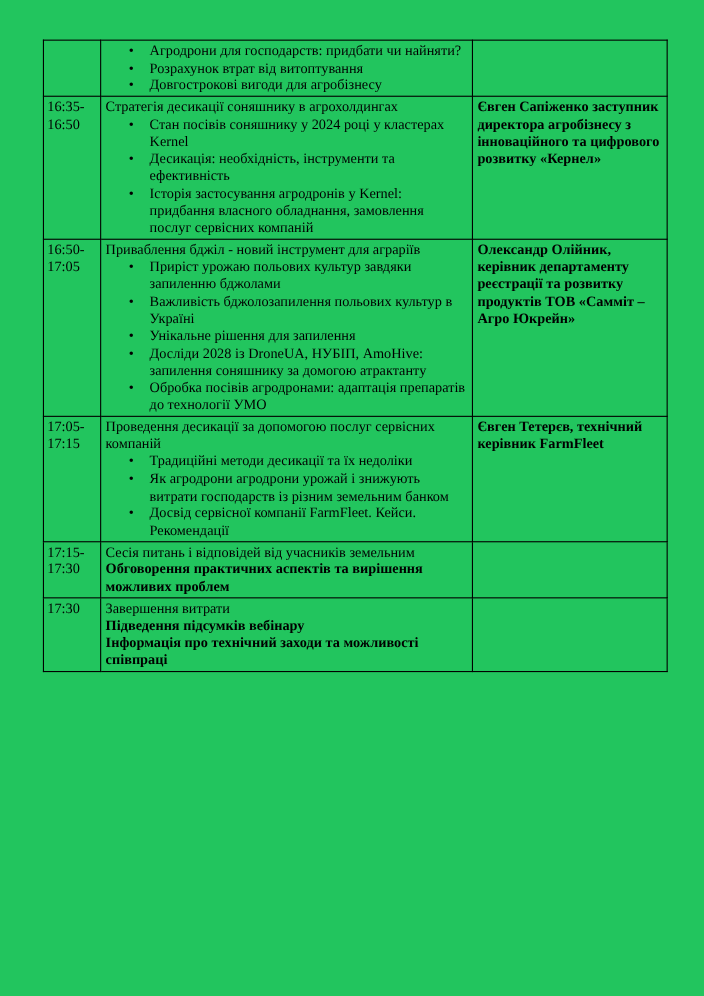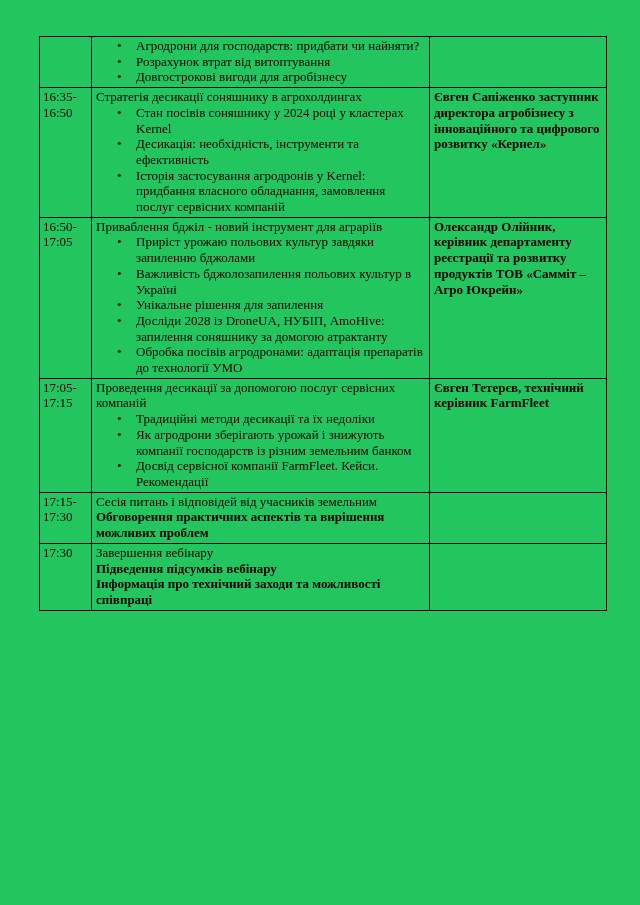--- a/index.html
+++ b/index.html
@@ -109,41 +109,41 @@
     </td>
     <td class="speaker">Олександр Олійник, керівник департаменту реєстрації та розвитку продуктів ТОВ «Самміт – Агро Юкрейн»</td>
   </tr>
 
   <tr>
     <td class="time">17:05-17:15</td>
     <td class="topic">
       <div class="title">Проведення десикації за допомогою послуг сервісних компаній</div>
       <ul class="bullets">
               <li>Традиційні методи десикації та їх недоліки</li>
-              <li>Як агродрони зберігають урожай і знижують компанії господарств із різним земельним банком</li>
+              <li>Як агродрони агродрони урожай і знижують витрати господарств із різним земельним банком</li>
               <li>Досвід сервісної компанії FarmFleet. Кейси. Рекомендації</li>
             </ul>
     </td>
     <td class="speaker">Євген Тетерєв, технічний керівник FarmFleet</td>
   </tr>
 
   <tr>
     <td class="time">17:15-17:30</td>
     <td class="topic">
       <div class="title">Сесія питань і відповідей від учасників земельним</div>
 
     <div class="plain">Обговорення практичних аспектів та вирішення можливих проблем</div>
           </td>
     <td class="speaker"></td>
   </tr>
 
   <tr>
     <td class="time">17:30</td>
     <td class="topic">
-      <div class="title">Завершення вебінару</div>
+      <div class="title">Завершення витрати</div>
 
     <div class="plain">Підведення підсумків вебінару</div>
             <div class="plain">Інформація про технічний заходи та можливості співпраці</div>
           </td>
     <td class="speaker"></td>
   </tr>
 </tbody>
   </table>
 </div>
 

